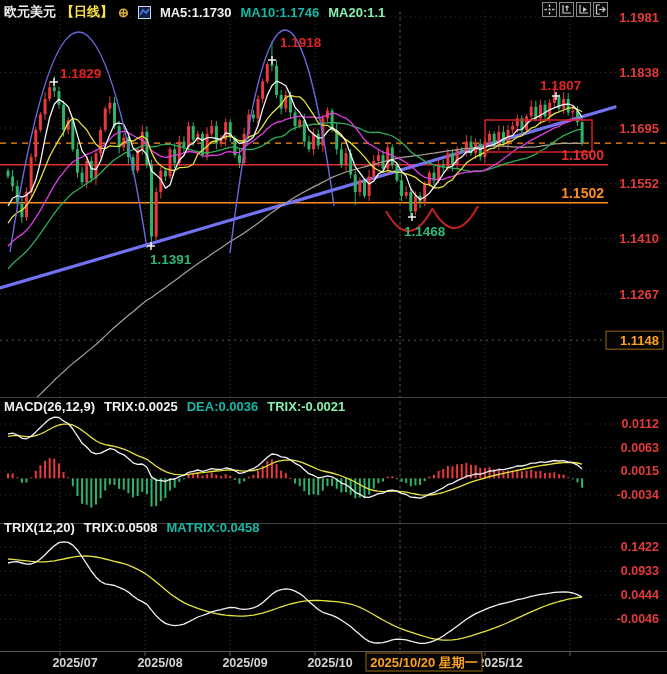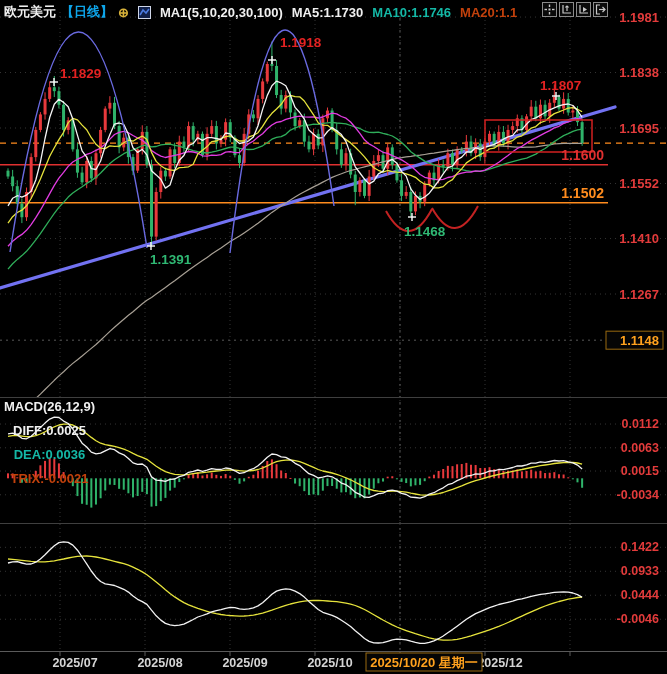--- a/index.html
+++ b/index.html
@@ -2,24 +2,24 @@
 <html><head>
 <meta charset="utf-8">
 <style>
   html,body{margin:0;padding:0;background:#000;}
   .root{position:relative;width:667px;height:674px;background:#000;overflow:hidden;
         font-family:"Liberation Sans",sans-serif;}
   svg text{font-family:"Liberation Sans",sans-serif;}
   .hdr{position:absolute;display:flex;align-items:center;gap:9px;font-size:13px;
        font-weight:700;white-space:nowrap;z-index:5;}
   .main-hdr{top:3px;left:4px;justify-content:center;}
-  .macd-hdr{top:399px;left:4px;flex-direction:column;}
+  .macd-hdr{top:399px;left:4px;}
   .trix-hdr{top:520px;left:4px;}
-  .t-white{color:#f0f0f0;} .t-orange{color:#0ea5e9;} .t-gold{color:#d8b23a;}
-  .t-yellow{color:#14b8a6;} .t-magenta{color:#c2410c;}
+  .t-white{color:#f0f0f0;} .t-orange{color:#fde047;} .t-gold{color:#d8b23a;}
+  .t-yellow{color:#14b8a6;} .t-magenta{color:#86efac;}
   .toolbar{position:absolute;top:2px;left:542px;display:flex;gap:2px;z-index:6;}
   .tool-btn{width:15px;height:15px;background:#0a0a0a;border:1px solid #8a8a8a;
             box-sizing:border-box;padding:0;display:flex;align-items:center;justify-content:center;cursor:pointer;}
   .mini-ic{width:13px;height:13px;}
   .watermark{position:absolute;left:511px;top:612px;font-size:40px;font-weight:400;
              color:#e6e6e6;letter-spacing:1px;z-index:4;}
 </style>
 </head>
 <body>
 
@@ -520,21 +520,20 @@
     </svg>
 
   <div class="hdr main-hdr">
     <span class="t-white">欧元美元</span>
     <span class="t-orange" style="margin-left:-4px">【日线】</span>
     <span class="t-gold" style="margin-left:-4px">⊕</span>
     <svg class="mini-ic" viewBox="0 0 13 13">
       <rect x="0.5" y="0.5" width="12" height="12" fill="#10204a" stroke="#cfd6e8" stroke-width="1"></rect>
       <polyline points="2,9 5,4 8,7 11,3" fill="none" stroke="#4a7ae0" stroke-width="1.6"></polyline>
     </svg>
-    <span class="t-white">MA1(5,10,20,30,100)</span>
     <span class="t-white">MA5:1.1730</span>
     <span class="t-yellow">MA10:1.1746</span>
     <span class="t-magenta">MA20:1.1</span>
   </div>
 
   <div class="toolbar">
     <button class="tool-btn" title="">
       <svg width="11" height="11" viewBox="0 0 11 11">
           <g stroke="#c8c8c8" stroke-width="1.4" fill="none">
       <line x1="5.5" y1="0.5" x2="5.5" y2="3"></line>
@@ -568,19 +567,24 @@
       <polyline points="5,1 1.5,1 1.5,10 5,10"></polyline>
             <line x1="4" y1="5.5" x2="10" y2="5.5"></line>
       <polyline points="7.5,3 10,5.5 7.5,8"></polyline>
           </g>
         </svg>
     </button>
   </div>
 
   <div class="hdr macd-hdr">
     <span class="t-white">MACD(26,12,9)</span>
-    <span class="t-white">DIFF:0.0025</span>
+    <span class="t-white">TRIX:0.0025</span>
     <span class="t-yellow">DEA:0.0036</span>
     <span class="t-magenta">TRIX:-0.0021</span>
   </div>
 
+  <div class="hdr trix-hdr">
+    <span class="t-white">TRIX(12,20)</span>
+    <span class="t-white">TRIX:0.0508</span>
+    <span class="t-yellow">MATRIX:0.0458</span>
+  </div>
 
 </div>
 
 </body></html>

